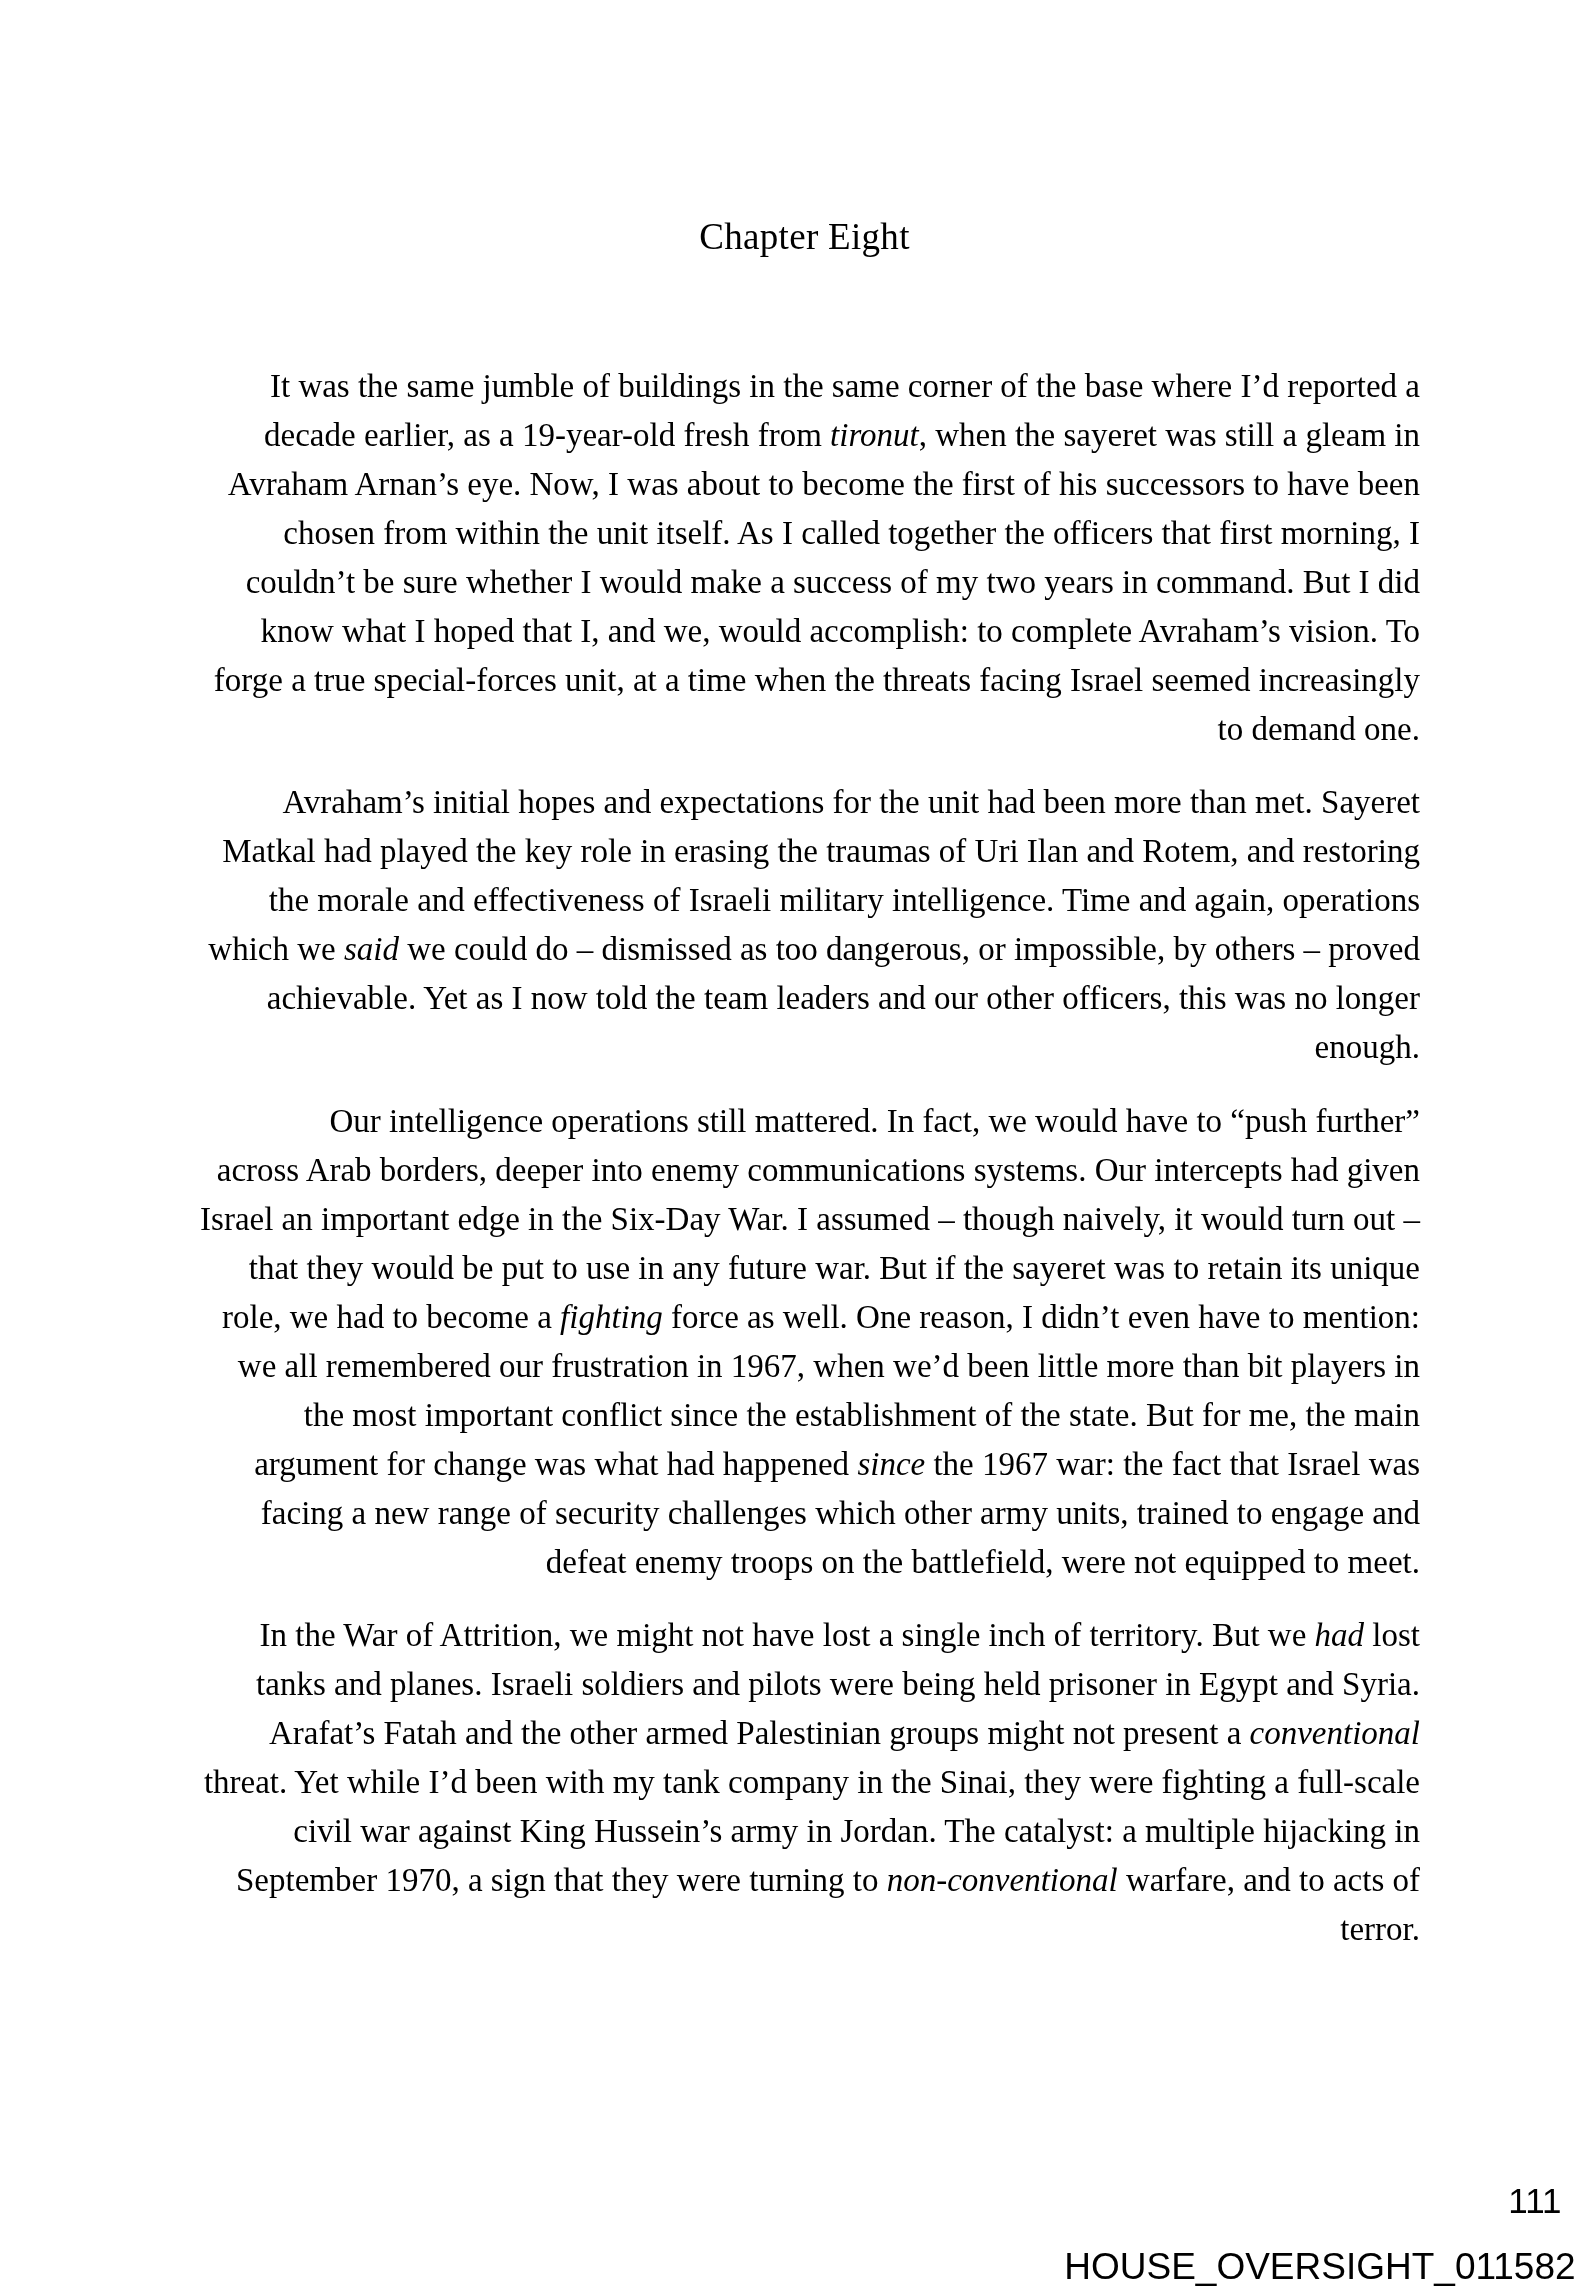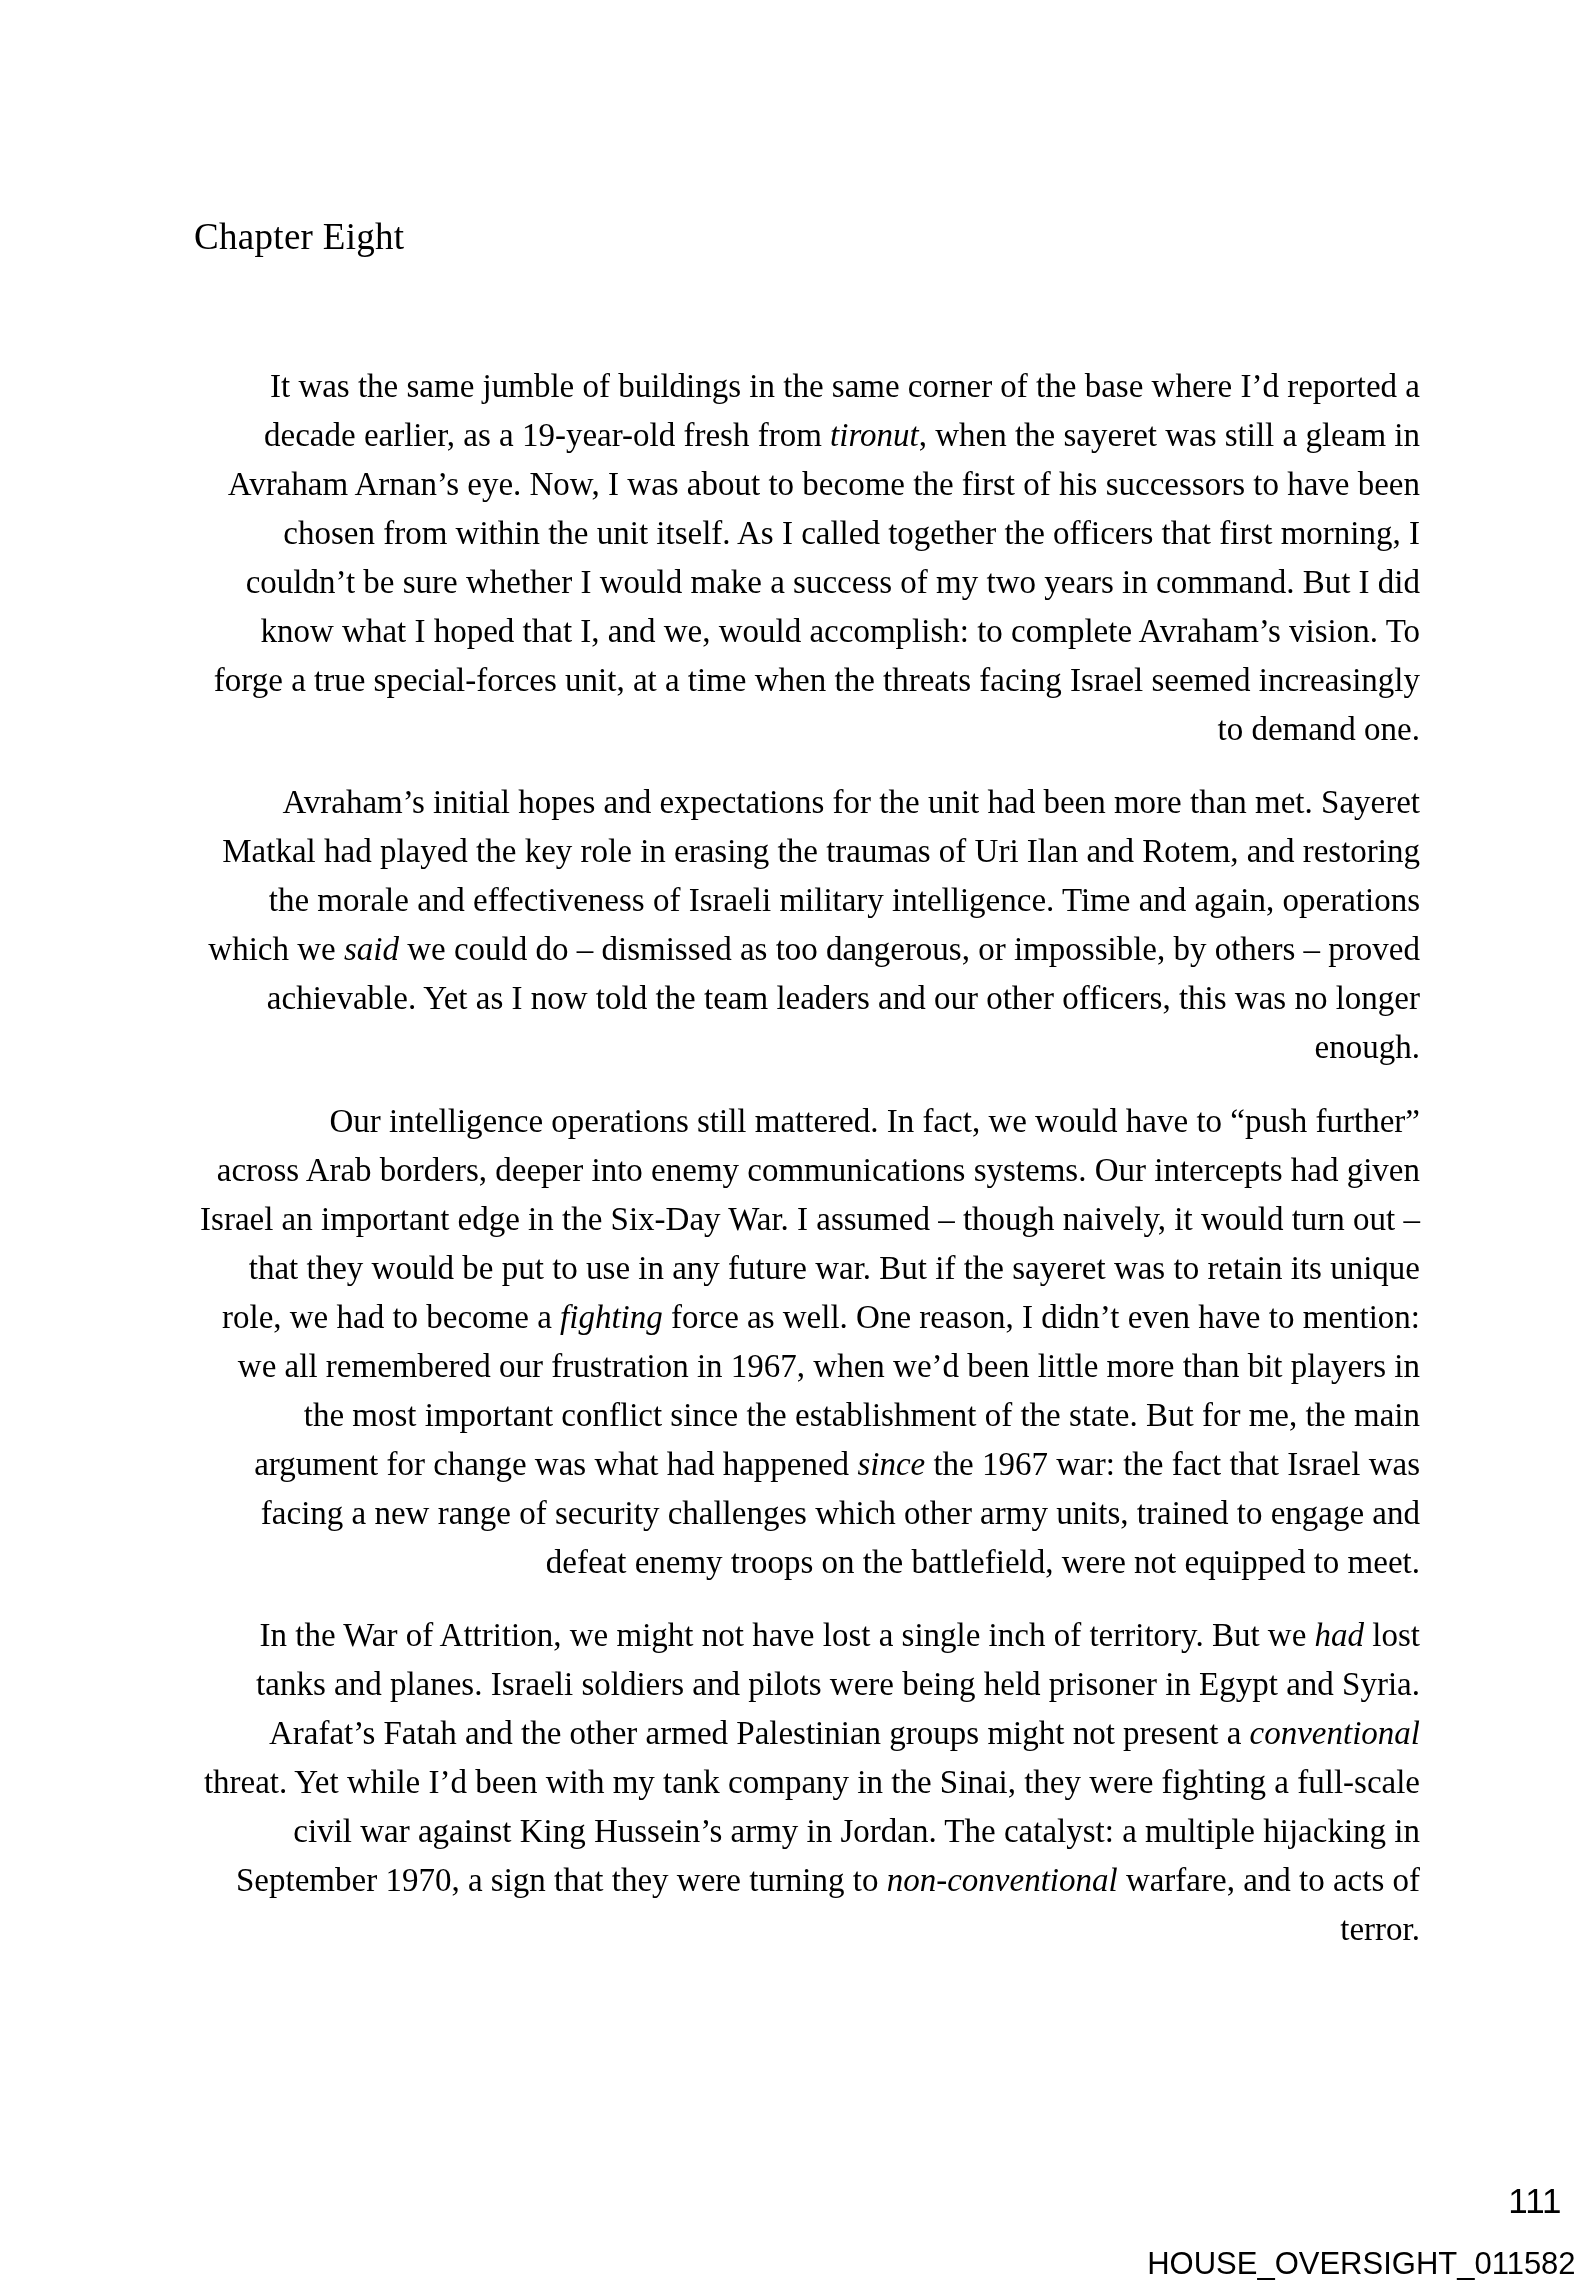--- a/index.html
+++ b/index.html
@@ -17,21 +17,21 @@
     overflow: hidden;
   }
   .chapter-title {
     position: absolute;
     top: 215px;
     left: 194px;
     width: 1221px;
     margin: 0;
     font-size: 37px;
     font-weight: normal;
-    text-align: left;
+    text-align: center;
     letter-spacing: 0.3px;
   }
   .body-text {
     position: absolute;
     top: 362px;
     left: 194px;
     width: 1226px;
     font-size: 33px;
     line-height: 49px;
     text-align: right;
@@ -54,21 +54,21 @@
     font-family: "Liberation Sans", "DejaVu Sans", sans-serif;
     font-size: 35px;
     line-height: 1.15;
     margin-left: 46px;
   }
   .bates-stamp {
     position: absolute;
     top: 2246px;
     right: 15.4px;
     font-family: "Liberation Sans", "DejaVu Sans", sans-serif;
-    font-size: 31px;
+    font-size: 37px;
     line-height: 1.15;
     text-align: center;
   }
 </style>
 </head>
 <body>
 
 <div class="page">
   <h1 class="chapter-title">Chapter Eight</h1>
 

